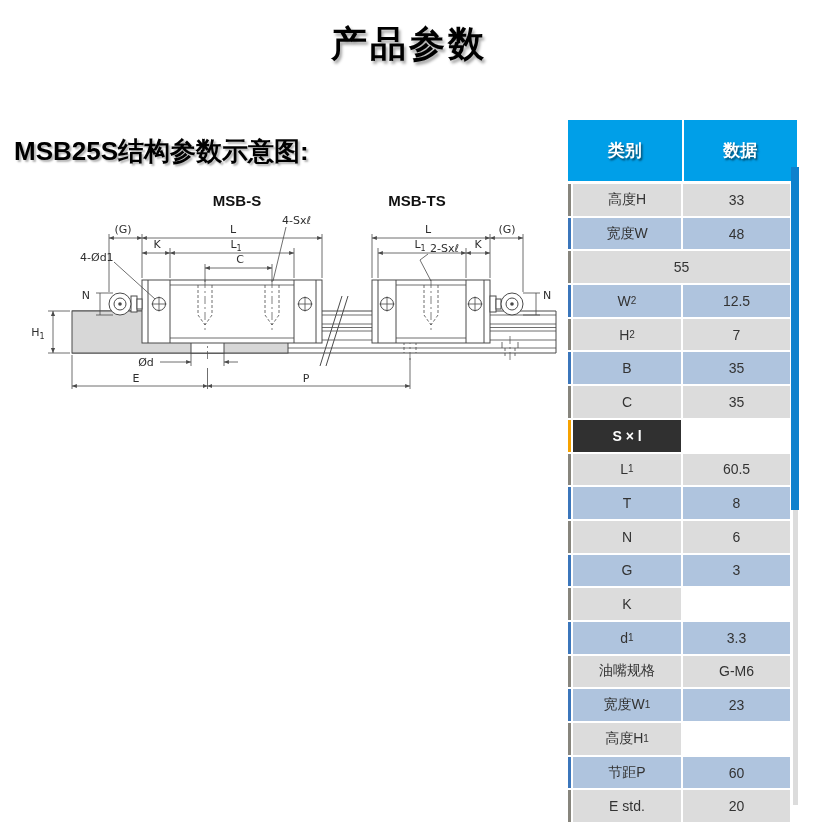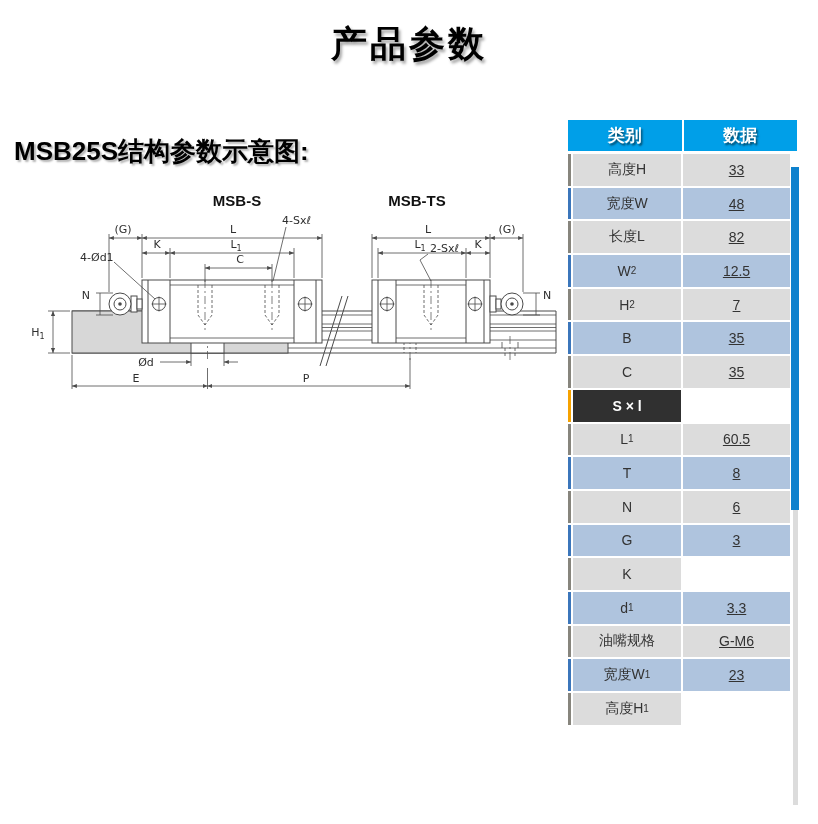--- a/index.html
+++ b/index.html
@@ -24,33 +24,33 @@
   .dthin{stroke:#4a4a4a;stroke-width:0.8;fill:none;}
   .dfillw{fill:#ffffff;stroke:#4a4a4a;stroke-width:1;}
   .dgray{fill:#d7d7d7;stroke:#4a4a4a;stroke-width:1;}
   .dash{stroke-dasharray:3,2;}
   .cline{stroke-dasharray:8,3,2,3;stroke-width:0.7;}
   .dlab{font:11px "DejaVu Sans","Liberation Sans",sans-serif;fill:#2e2e2e;}
   .dsub{font-size:8px;}
   .dtitle{font:bold 15px "Liberation Sans","DejaVu Sans",sans-serif;fill:#111;}
   
   .ptable{position:absolute;left:568px;top:120px;width:231px;}
-  .thead{display:flex;width:229px;height:31px;background:#009fe8;}
+  .thead{display:flex;width:229px;height:61px;background:#009fe8;}
   .th{
     flex:1;display:flex;align-items:center;justify-content:center;
     color:#fff;font-size:17px;font-weight:bold;
     text-shadow:1.5px 1.5px 2px rgba(0,0,0,0.55);
   }
   .th.first{border-right:2px solid #ffffff;}
   .tbody{display:flex;flex-direction:column;gap:2px;margin-top:3px;width:222px;}
   .trow{display:flex;height:31.7px;}
   .bar{width:3px;margin-right:2px;flex:none;}
   .cell{display:flex;align-items:center;justify-content:center;font-size:14px;color:#333;}
   .cell.label{width:108px;border-right:2px solid #ffffff;}
-  .cell.value{flex:1;text-decoration:underline;}
+  .cell.value{flex:1;}
   .subscript{font-size:10px;vertical-align:-3px;line-height:1;}
   .trow:nth-child(odd) .cell{background:#dcdcdc;}
   .trow:nth-child(even) .cell{background:#afc4de;}
   .trow:nth-child(odd) .bar{background:#87857d;}
   .trow:nth-child(even) .bar{background:#3b76bb;}
   .trow.hl .bar{background:#f6a200;}
   .trow.hl .cell.label{background:#303030;color:#fff;font-weight:bold;}
   .trow.hl .cell.value{background:#ffc95e;color:#333;}
   .sb-track{position:absolute;right:1px;top:47px;width:5px;height:638px;background:#dcdcdc;}
   .sb-thumb{position:absolute;right:0;top:47px;width:8px;height:343px;background:#0e81cd;}
@@ -281,25 +281,21 @@
     <div class="trow">
         <span class="bar"></span>
         <div class="cell label">
           <span>宽度W</span>
           <span class="subscript"></span>
         </div>
         <div class="cell value">48</div>
       </div>
     <div class="trow">
         <span class="bar"></span>
-        <div class="cell label">
-          <span>长度L</span>
-          <span class="subscript"></span>
-        </div>
-        <div class="cell value">82</div>
+        <div class="cell value">55</div>
       </div>
     <div class="trow">
         <span class="bar"></span>
         <div class="cell label">
           <span>W</span>
           <span class="subscript">2</span>
         </div>
         <div class="cell value">12.5</div>
       </div>
     <div class="trow">
@@ -395,17 +391,33 @@
           <span class="subscript">1</span>
         </div>
         <div class="cell value">23</div>
       </div>
     <div class="trow">
         <span class="bar"></span>
         <div class="cell label">
           <span>高度H</span>
           <span class="subscript">1</span>
         </div>
+      </div>
+    <div class="trow">
+        <span class="bar"></span>
+        <div class="cell label">
+          <span>节距P</span>
+          <span class="subscript"></span>
+        </div>
+        <div class="cell value">60</div>
+      </div>
+    <div class="trow">
+        <span class="bar"></span>
+        <div class="cell label">
+          <span>E std.</span>
+          <span class="subscript"></span>
+        </div>
+        <div class="cell value">20</div>
       </div>
   </div>
   <div class="sb-track"></div>
   <div class="sb-thumb"></div>
 </div>
 
 </body></html>

